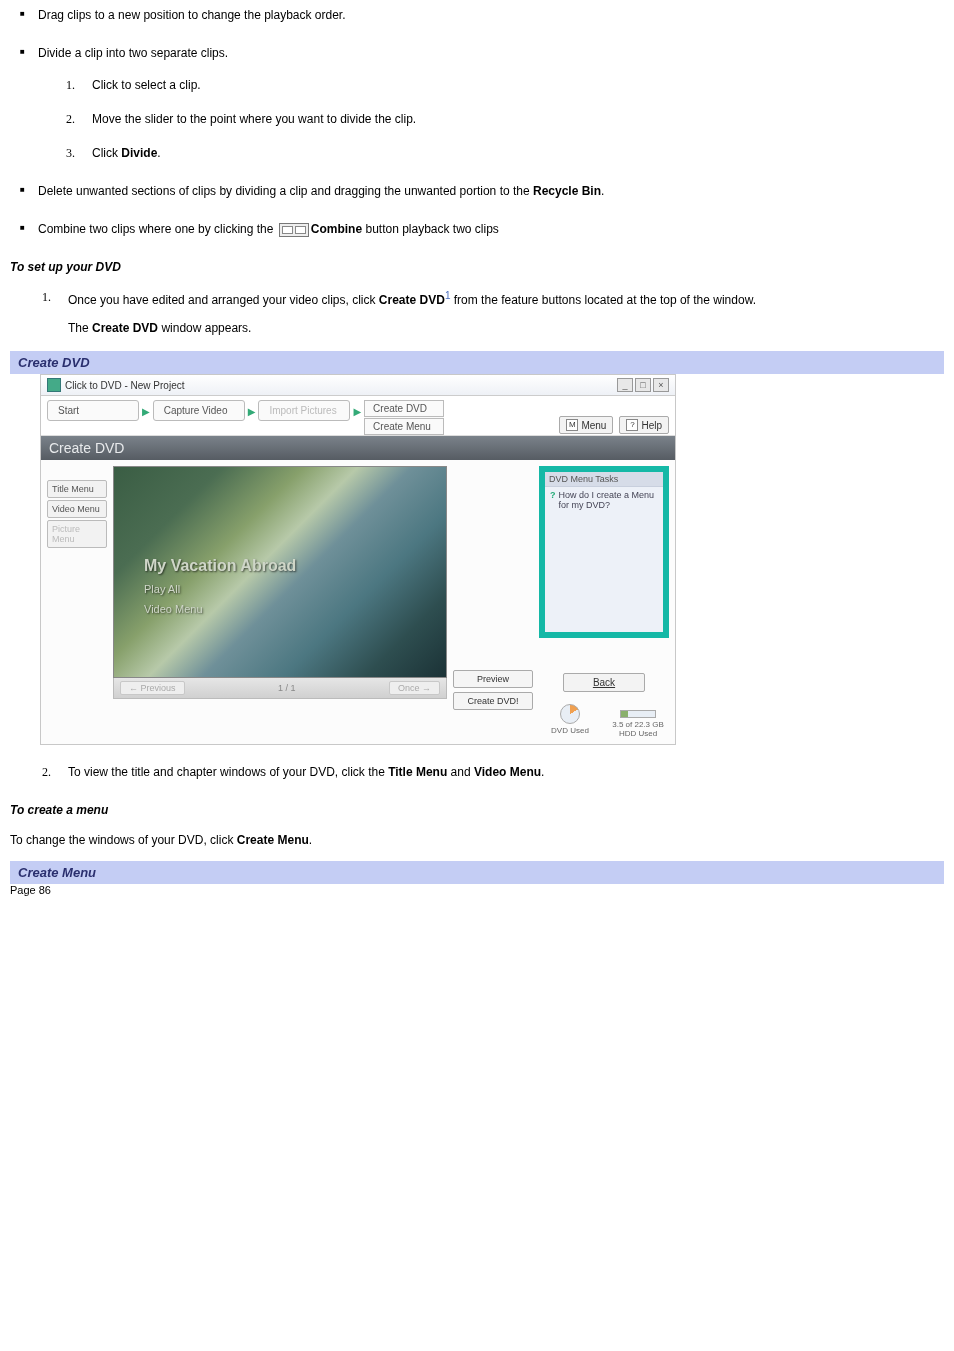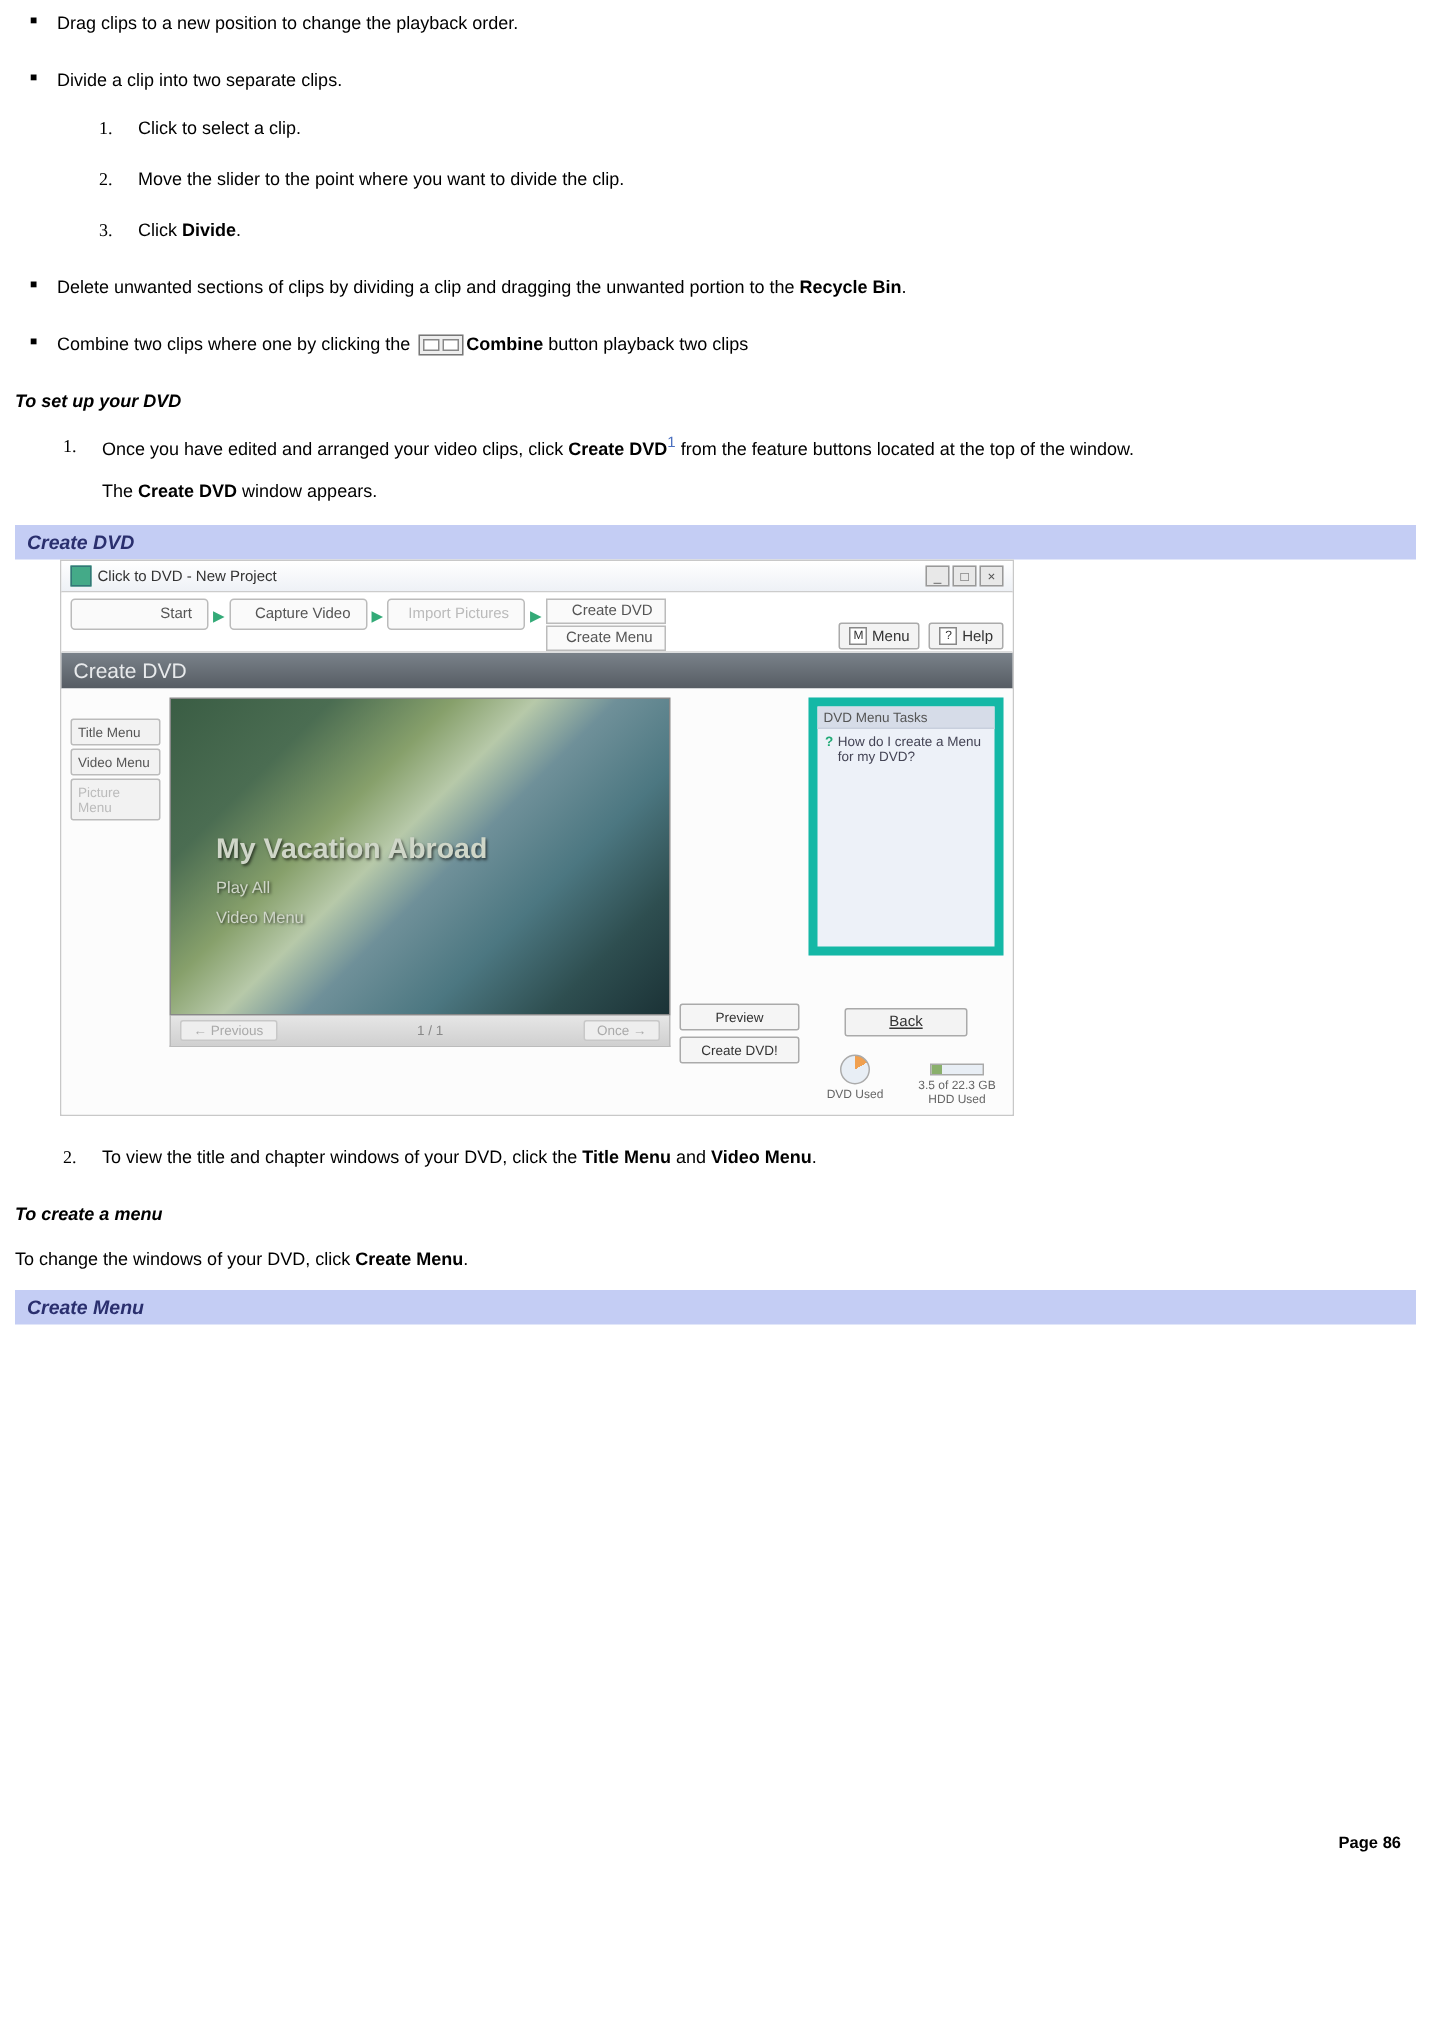--- a/index.html
+++ b/index.html
@@ -162,21 +162,21 @@
     border-bottom: 1px solid #ddd;
     position: relative;
   }
   .ss-tab {
     border: 1px solid #bbb;
     background: #fafafa;
     padding: 4px 10px;
     font-size: 10px;
     margin-right: 0;
     min-width: 70px;
-    text-align: right;
+    text-align: left;
     border-radius: 3px;
     color: #555;
   }
   .ss-tab.dbl {
     display: flex;
     flex-direction: column;
     padding: 0;
     min-width: 80px;
     border: none;
     gap: 1px;
@@ -258,21 +258,21 @@
   }
   .ss-preview .ovl {
     position: absolute;
     left: 30px;
     top: 90px;
     color: #cfd6c8;
     font-weight: bold;
     text-shadow: 1px 1px 2px rgba(0,0,0,0.6);
   }
   .ovl div { margin-bottom: 8px; }
-  .ovl .tt { font-size: 19px; }
+  .ovl .tt { font-size: 16px; }
   .ovl .sm { font-size: 11px; font-weight: normal; }
   .ss-pager {
     background: linear-gradient(#e6e6e6,#d0d0d0);
     border: 1px solid #bbb;
     border-top: none;
     display: flex;
     justify-content: space-between;
     align-items: center;
     padding: 3px 6px;
     font-size: 9px;
@@ -364,24 +364,22 @@
     margin: 0 auto 2px auto;
   }
   .ss-usage .bar {
     width: 34px;
     height: 6px;
     border: 1px solid #aaa;
     background: linear-gradient(to right, #8ab06c 0 20%, #e8eef5 20% 100%);
     margin: 6px auto 2px auto;
   }
   .page-footer {
-    text-align: right;
-    font-weight: bold;
+    font-weight: normal;
     font-size: 11px;
-    margin-top: 340px;
     padding-right: 10px;
   }
   .ss-title-left { display:flex; align-items:center; gap:4px;}
   .ss-title-left .appico { width:12px;height:12px;background:#4a8; border:1px solid #377; }
 </style>
 </head>
 <body>
 
 <ul class="main-list">
   <li>Drag clips to a new position to change the playback order.</li>

